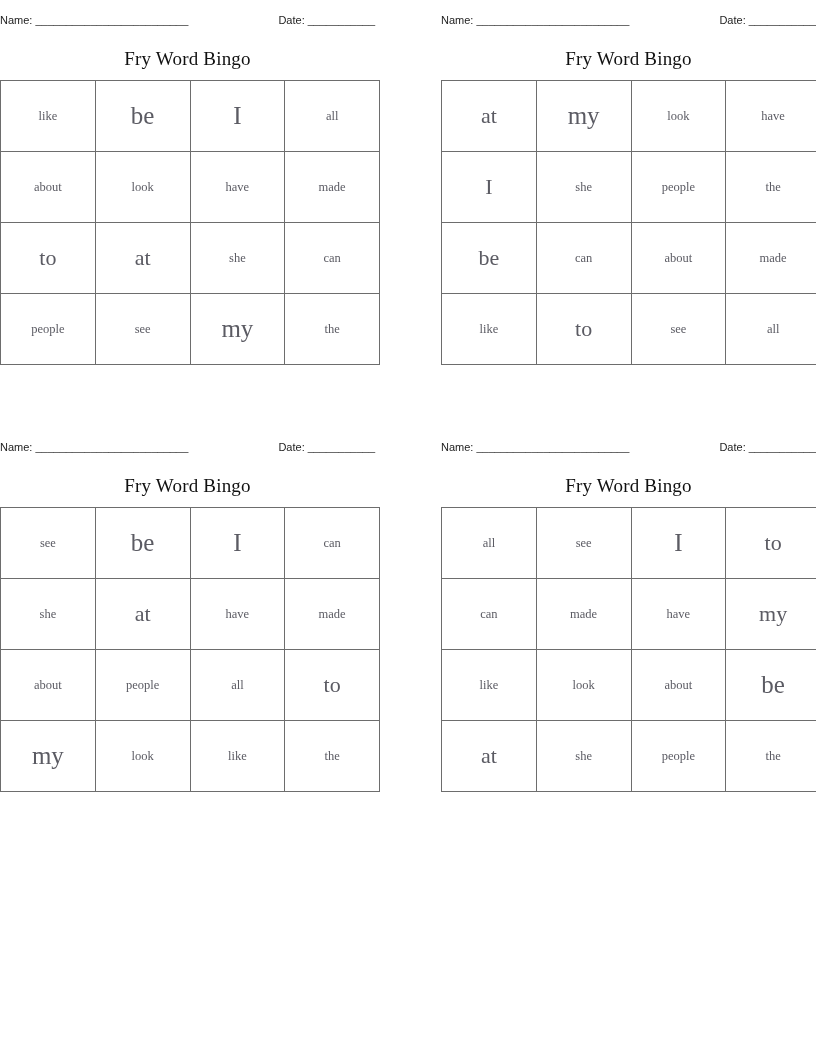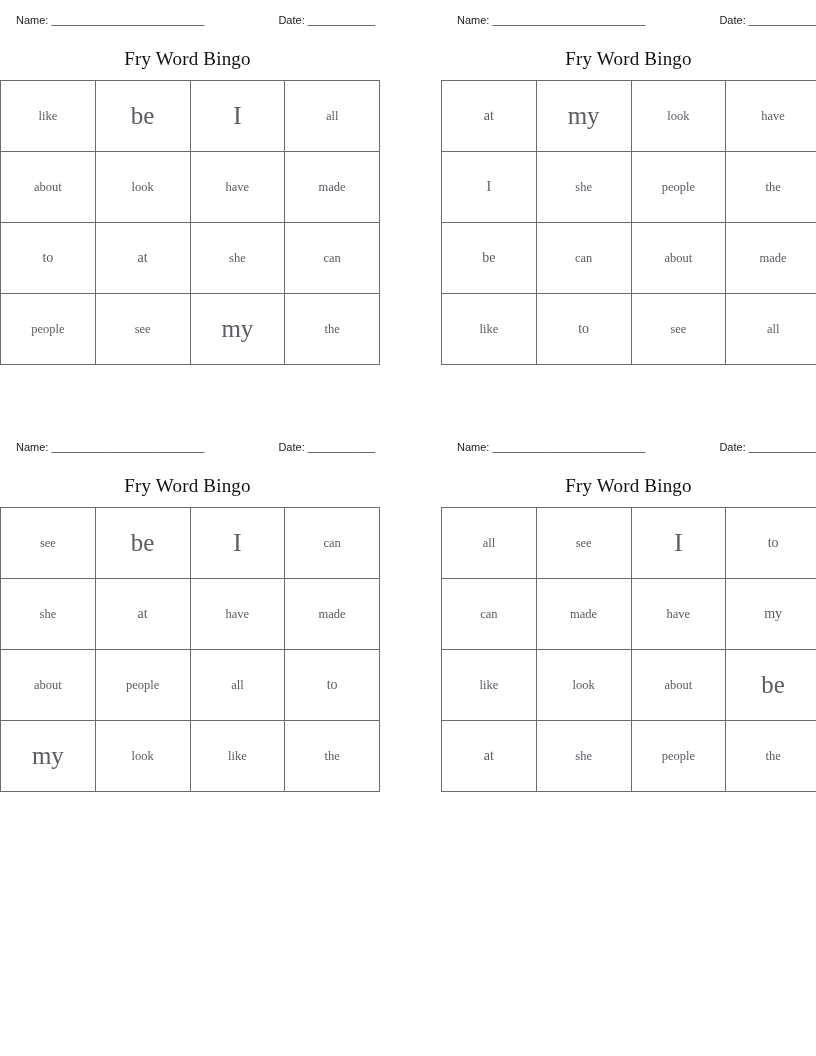--- a/index.html
+++ b/index.html
@@ -37,21 +37,20 @@
 
   .meta-row {
     display: flex;
     justify-content: space-between;
     align-items: flex-end;
     font-family: "Liberation Sans", sans-serif;
     font-size: 11px;
     color: #222;
     padding-top: 6px;
     height: 20px;
-    padding-left: 16px;
   }
   .meta-field {
     display: flex;
     align-items: flex-end;
     white-space: nowrap;
   }
   .meta-label {
     margin-right: 3px;
   }
   .meta-line {
@@ -78,21 +77,21 @@
     width: 93.75px;
     height: 70px;
     text-align: center;
     vertical-align: middle;
     color: #5b5b63;
     font-family: "Liberation Serif", serif;
     padding: 0;
     overflow: hidden;
   }
   .w-s { font-size: 12.5px; }
-  .w-l { font-size: 14px; }
+  .w-l { font-size: 22px; }
   .w-xl { font-size: 25px; }
   .spacer-row { height: 62px; width: 816px; }
 </style>
 </head>
 <body>
 
 <div class="page">
   <div class="grid-wrap">
 
     <div class="card left">

